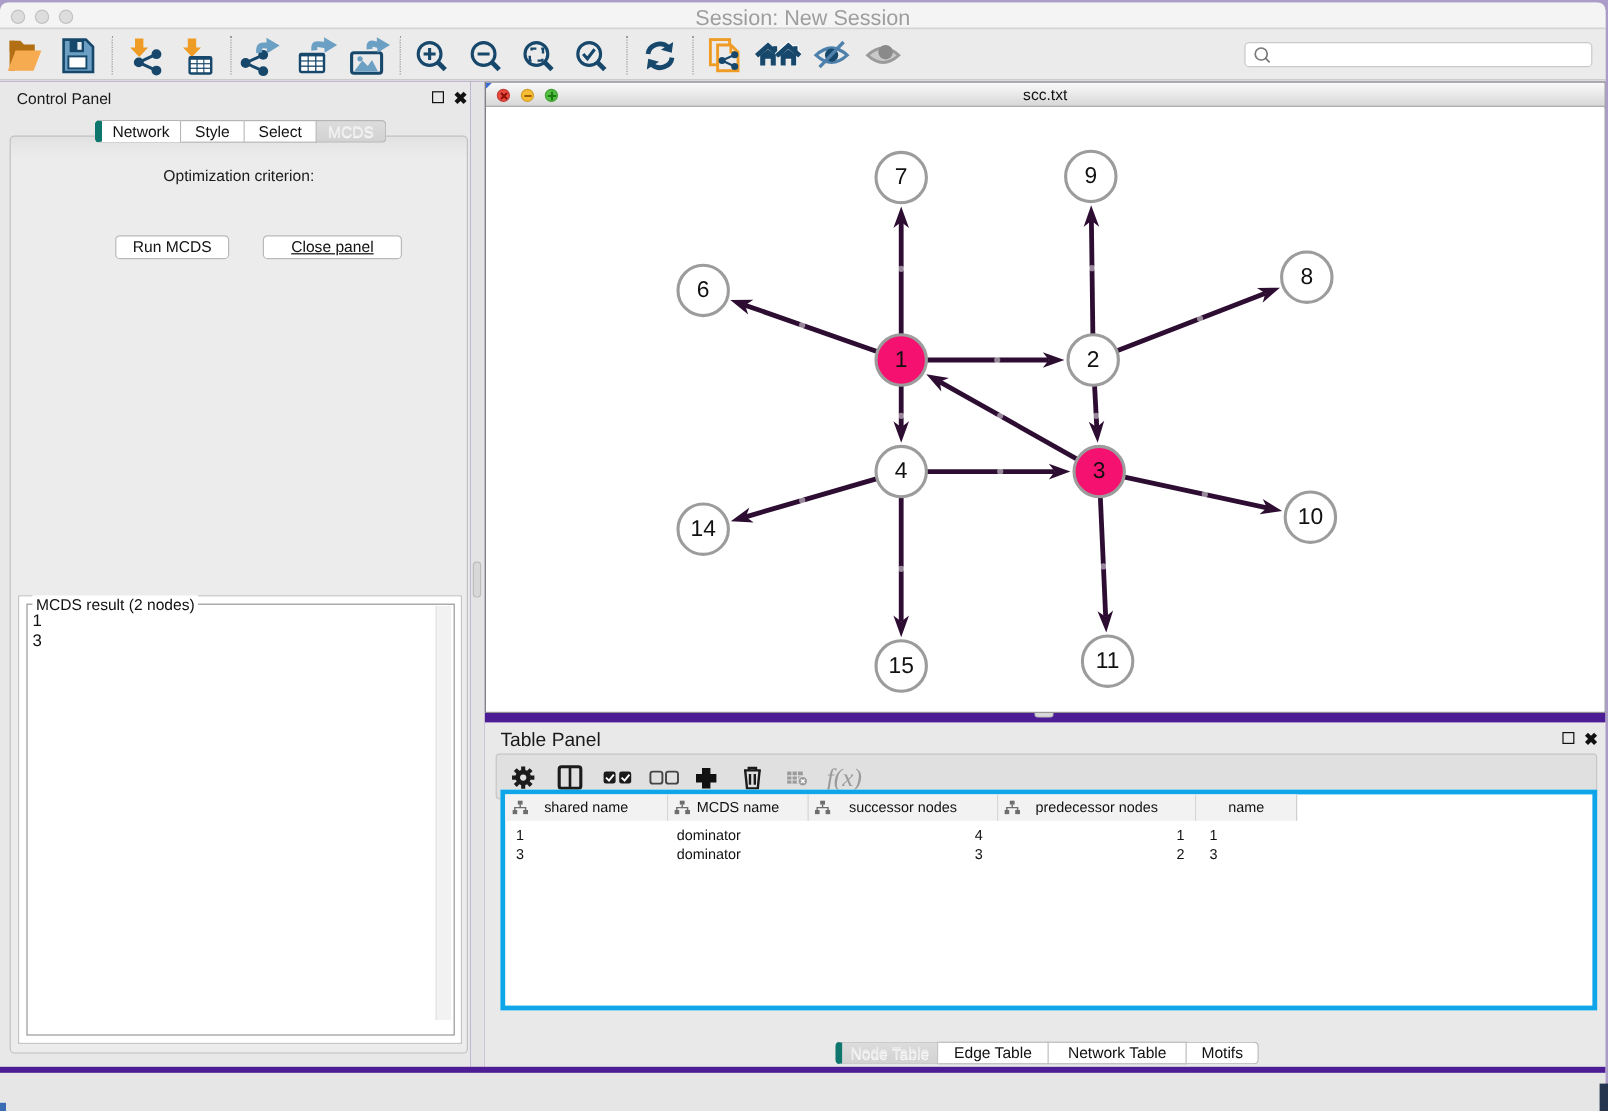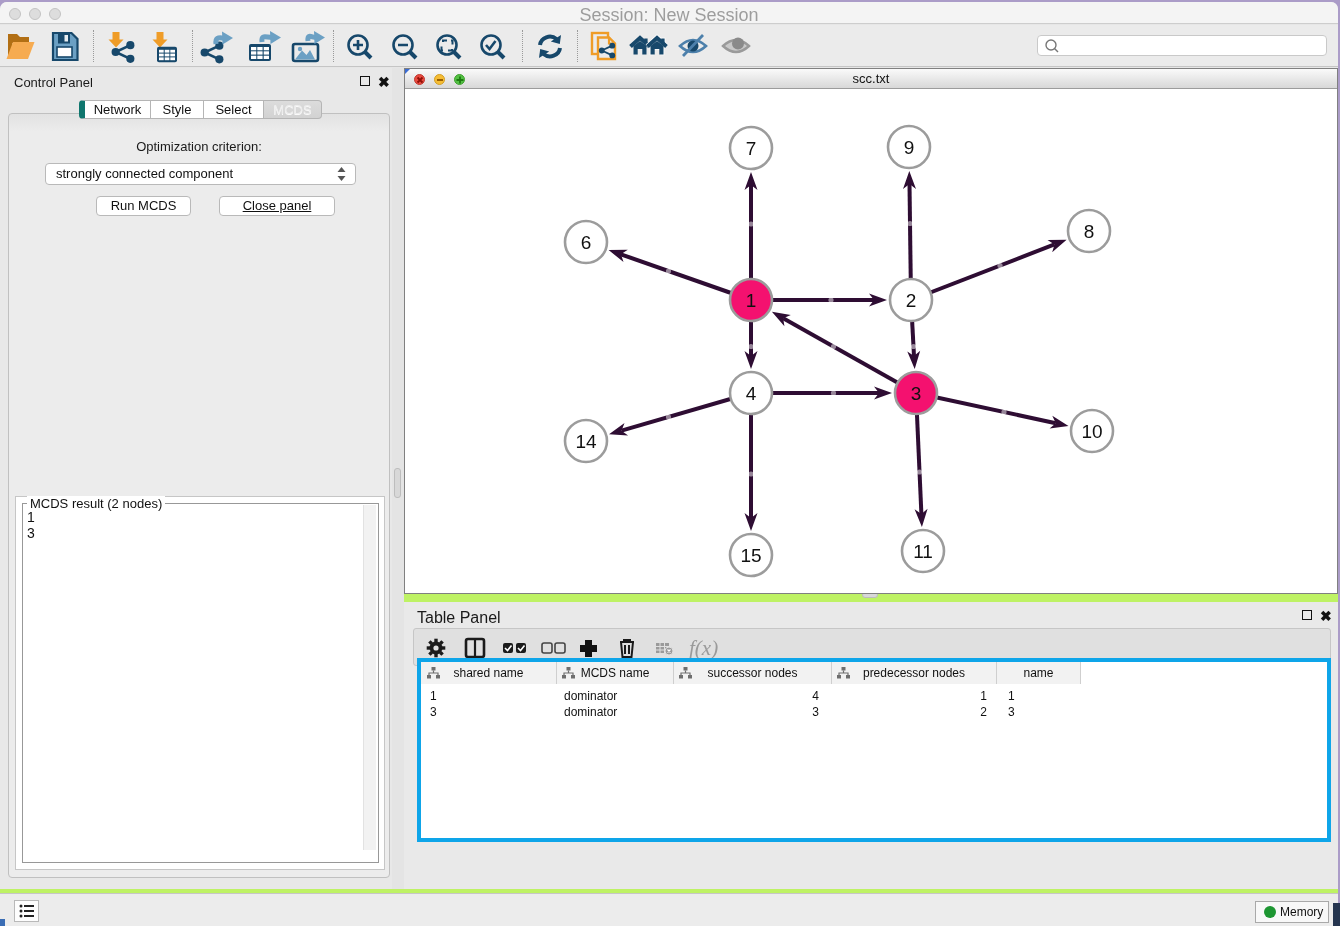--- a/index.html
+++ b/index.html
@@ -15,21 +15,21 @@
 #titlebar .t1{left:9px}#titlebar .t2{left:29px}#titlebar .t3{left:49px}
 #titletext { position:absolute; top:3px; left:0; width:100%; text-align:center;
   font-size:18px; color:#9d9d9d; }
 
 #toolbar { position:absolute; left:0; top:23px; width:100%; height:42px;
   background:#ebebeb; border-bottom:1px solid #c5c5c5; }
 .tbsep { position:absolute; top:5px; width:0; height:32px; border-left:1px dotted #9a9a9a; }
 #searchbox { position:absolute; left:1037px; top:10px; width:290px; height:21px;
   background:#fff; border:1px solid #c9c9c9; border-radius:4px; }
 
-#content { position:absolute; left:0; top:66px; width:100%; height:826px; background:#bef264; }
+#content { position:absolute; left:0; top:66px; width:100%; height:826px; background:#4c1d95; }
 
 #cpanel { position:absolute; left:0; top:0; width:392px; height:821px; background:#e8e8e8; }
 #cpanel .phead { position:absolute; left:14px; top:7px; font-size:13px; color:#1a1a1a; }
 .floatbtn { position:absolute; width:10px; height:10px; border:1.5px solid #111; background:transparent; }
 .closex { position:absolute; font-size:14px; font-weight:bold; color:#111; line-height:10px; }
 
 .seg { position:absolute; display:flex; font-size:13px; z-index:3; }
 .seg .tab { background:#fff; border:1px solid #b5b5b5; border-left:none;
   padding:1px 0 2px; text-align:center; color:#111; }
 .seg .tab:first-child { border-left:6px solid #0f766e; border-radius:4px 0 0 4px; }
@@ -206,26 +206,20 @@
       <div class="floatbtn" style="left:360px; top:8px;"></div>
       <div class="closex" style="left:378px; top:9px;">✖</div>
       <div class="seg" id="cptabs">
         <div class="tab" style="width:72px">Network</div>
         <div class="tab" style="width:53px">Style</div>
         <div class="tab" style="width:60px">Select</div>
         <div class="tab sel" style="width:58px">MCDS</div>
       </div>
       <div id="cpbody">
         <div id="optlabel">Optimization criterion:</div>
-        <div id="optselect">strongly connected component
-          <svg class="updown" viewBox="0 0 11 16">
-              <path d="M5.5 1 L9.5 6 L1.5 6 Z" fill="#555"></path>
-              <path d="M5.5 15 L9.5 10 L1.5 10 Z" fill="#555"></path>
-            </svg>
-        </div>
         <div class="btn" style="left:87px; top:82px; width:95px;">Run MCDS</div>
         <div class="btn" style="left:210px; top:82px; width:116px;text-decoration:underline;">Close panel</div>
         <div id="mcdswhite">
           <div id="mcdsfield">
             <div id="mcdslabel">MCDS result (2 nodes)</div>
             <div id="mcdstext">1<br>3</div>
             <div id="mcdsscroll"></div>
           </div>
         </div>
       </div>
@@ -423,37 +417,23 @@
         <div class="td" style="left:143px; top:26px;">dominator</div>
         <div class="td" style="left:253px; top:26px; width:145px; text-align:right;">4</div>
         <div class="td" style="left:411px; top:26px; width:155px; text-align:right;">1</div>
         <div class="td" style="left:587px; top:26px;">1</div>
         <div class="td" style="left:9px; top:42px;">3</div>
         <div class="td" style="left:143px; top:42px;">dominator</div>
         <div class="td" style="left:253px; top:42px; width:145px; text-align:right;">3</div>
         <div class="td" style="left:411px; top:42px; width:155px; text-align:right;">2</div>
         <div class="td" style="left:587px; top:42px;">3</div>
       </div>
+      <div class="seg" id="ttabs">
+        <div class="tab sel" style="width:86px">Node Table</div>
+        <div class="tab" style="width:92px">Edge Table</div>
+        <div class="tab" style="width:115px">Network Table</div>
+        <div class="tab" style="width:60px">Motifs</div>
+      </div>
     </div>
-  </div>
-  <div id="statusbar">
-    <div id="listbtn">
-        <svg width="23" height="20" style="position:absolute;left:1px;top:0">
-          <g fill="#222">
-            <circle cx="5" cy="5" r="1.5"></circle>
-            <rect x="8" y="4" width="10" height="2"></rect>
-            <circle cx="5" cy="10" r="1.5"></circle>
-            <rect x="8" y="9" width="10" height="2"></rect>
-            <circle cx="5" cy="15" r="1.5"></circle>
-            <rect x="8" y="14" width="10" height="2"></rect>
-          </g>
-        </svg>
-      </div>
-    <div id="membtn">
-        <svg width="12" height="12" style="position:absolute;left:8px;top:4px">
-          <circle cx="6" cy="6" r="6" fill="#1d9632"></circle>
-        </svg>
-        <span style="position:absolute;left:24px;top:3px;">Memory</span>
-      </div>
   </div>
 </div>
 <div style="position:absolute;left:0;top:919px;width:5px;height:7px;background:#3a6db4;z-index:9"></div>
 <div style="position:absolute;left:1333px;top:903px;width:7px;height:23px;background:#25354f;z-index:9"></div>
 
 </body></html>

